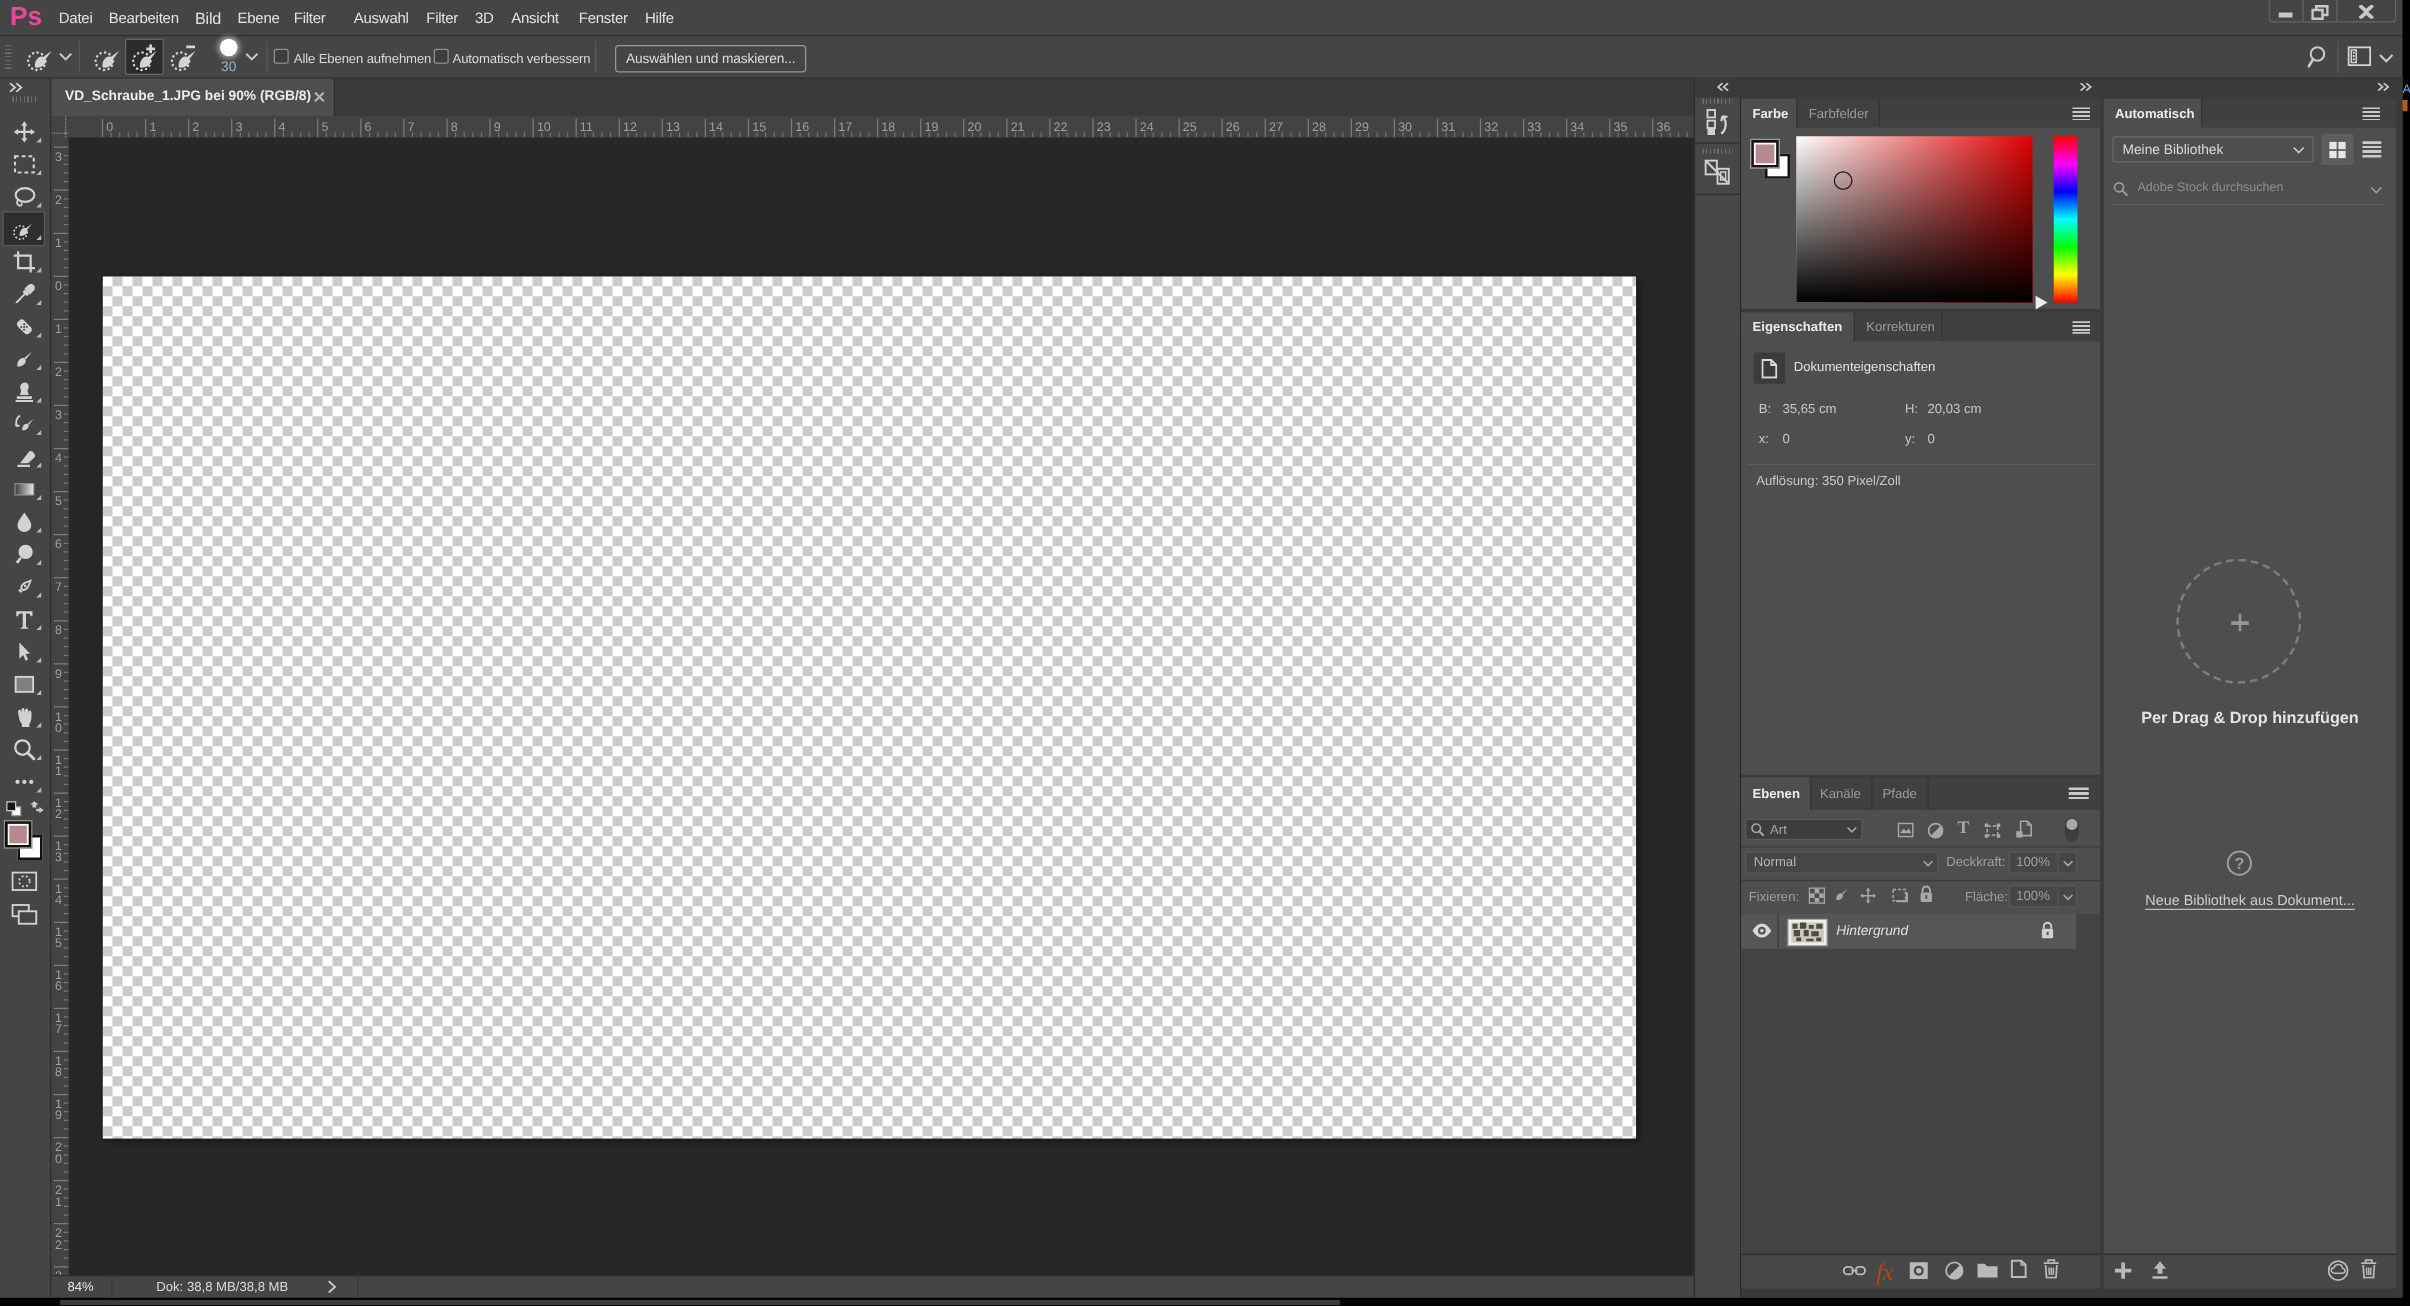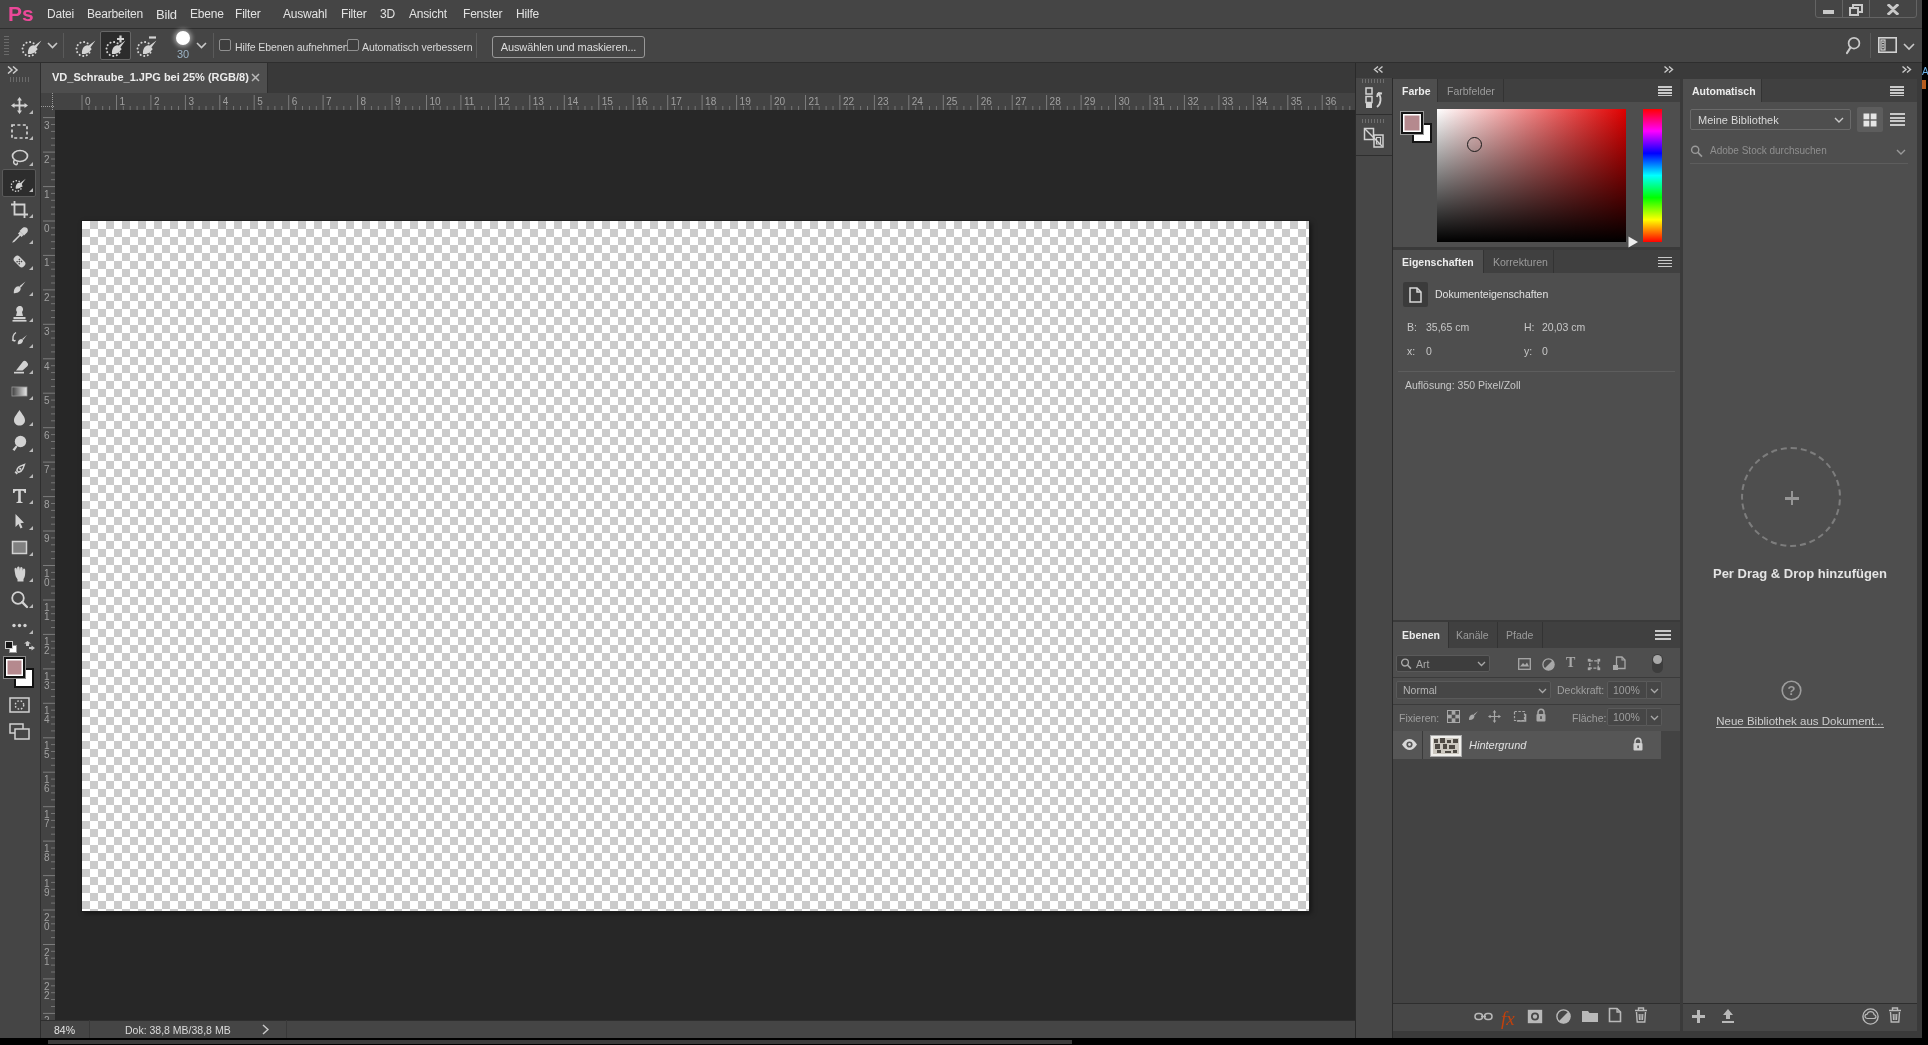--- a/index.html
+++ b/index.html
@@ -71,21 +71,21 @@
 </g>
 <path d="M14 3.5 L21 3.5" stroke="#d4d4d4" stroke-width="2.2"></path>
     </svg>
     <div class="abs" style="left:176px;top:31px;width:14px;height:14px;border-radius:50%;background:#fff;box-shadow:0 0 4px 2px rgba(255,255,255,.45)"></div>
 <div class="abs" style="left:170px;top:48px;width:26px;text-align:center;font-size:11px;color:#9db4c6">30</div>
 <svg class="abs" style="left:196px;top:42px" width="11" height="7" viewBox="0 0 11 7">
       <path d="M1 1 L5.5 5.5 L10 1" class="chev"></path>
     </svg>
 <div class="abs" style="left:213px;top:33px;width:1px;height:25px;background:#5a5a5a"></div>
 <div class="abs" style="left:219px;top:39px;width:12px;height:12px;border:1px solid #909090;border-radius:2px;background:#3e3e3e"></div>
-<div class="abs" style="left:235px;top:41px;font-size:10.5px;letter-spacing:-0.1px;color:#d8d8d8">Hilfe Ebenen aufnehmen</div>
+<div class="abs" style="left:235px;top:41px;font-size:10.5px;letter-spacing:-0.1px;color:#d8d8d8">Alle Ebenen aufnehmen</div>
 <div class="abs" style="left:347px;top:39px;width:12px;height:12px;border:1px solid #909090;border-radius:2px;background:#3e3e3e"></div>
 <div class="abs" style="left:362px;top:41px;font-size:10.5px;letter-spacing:-0.1px;color:#d8d8d8">Automatisch verbessern</div>
 <div class="abs" style="left:476px;top:33px;width:1px;height:25px;background:#5a5a5a"></div>
 <div class="abs" style="left:492px;top:36px;width:153px;height:22px;border:1px solid #989898;border-radius:3px;text-align:center;font-size:11px;letter-spacing:-0.1px;color:#dcdcdc;line-height:20px">Auswählen und maskieren...</div>
 <svg class="abs" style="left:1846px;top:36px" width="18" height="19" viewBox="0 0 18 19">
       <circle cx="8" cy="7.2" r="5.4" fill="none" stroke="#c9c9c9" stroke-width="1.7"></circle>
       <path d="M4.5 11.5 L1 17" stroke="#c9c9c9" stroke-width="2.2" stroke-linecap="round"></path>
     </svg>
 <div class="abs" style="left:1870px;top:33px;width:1px;height:25px;background:#5a5a5a"></div>
 <svg class="abs" style="left:1878px;top:37px" width="19" height="16" viewBox="0 0 19 16">
@@ -95,21 +95,21 @@
       <rect x="4.2" y="7" width="1.6" height="1.6" fill="#d2d2d2"></rect>
       <rect x="4.2" y="9.6" width="1.6" height="1.6" fill="#d2d2d2"></rect>
     </svg>
 <svg class="abs" style="left:1903px;top:43px" width="12" height="8" viewBox="0 0 12 8">
       <path d="M1 1 L6 6 L11 1" class="chev"></path>
     </svg>
 <div class="abs" style="left:0;top:62px;width:1922px;height:1px;background:#2e2e2e"></div>
 <div class="abs" style="left:41px;top:63px;width:1314px;height:30px;background:#393939"></div>
 <div class="abs" style="left:41px;top:63px;width:226px;height:30px;background:#4e4e4e"></div>
 <div class="abs" style="left:267px;top:63px;width:1px;height:30px;background:#2e2e2e"></div>
-<div class="abs" style="left:52px;top:71px;font-size:11px;font-weight:bold;color:#ececec">VD_Schraube_1.JPG bei 25% (RGB/8)</div>
+<div class="abs" style="left:52px;top:71px;font-size:11px;font-weight:bold;color:#ececec">VD_Schraube_1.JPG bei 90% (RGB/8)</div>
 <svg class="abs" style="left:251px;top:73px" width="9" height="9" viewBox="0 0 9 9">
       <path d="M1 1 L8 8 M8 1 L1 8" stroke="#b9b9b9" stroke-width="1.5"></path>
     </svg>
 <svg class="abs" style="left:7px;top:66px;z-index:6" width="12" height="8" viewBox="0 0 12 8">
       <path d="M1 0.5 L5 4 L1 7.5 M6 0.5 L10 4 L6 7.5" fill="none" stroke="#cdcdcd" stroke-width="1.5"></path>
     </svg>
 <div class="abs" style="left:41px;top:93px;width:1314px;height:17px;background:#434343"></div>
 <svg class="abs" style="left:55px;top:93px" width="1300" height="17" viewBox="0 0 1300 17">
       <line x1="27.0" y1="2" x2="27.0" y2="17" stroke="#7c7c7c" stroke-width="1"></line>
       <text x="30.0" y="11.5" font-size="10" fill="#a0a0a0" font-family="Liberation Sans">0</text>

